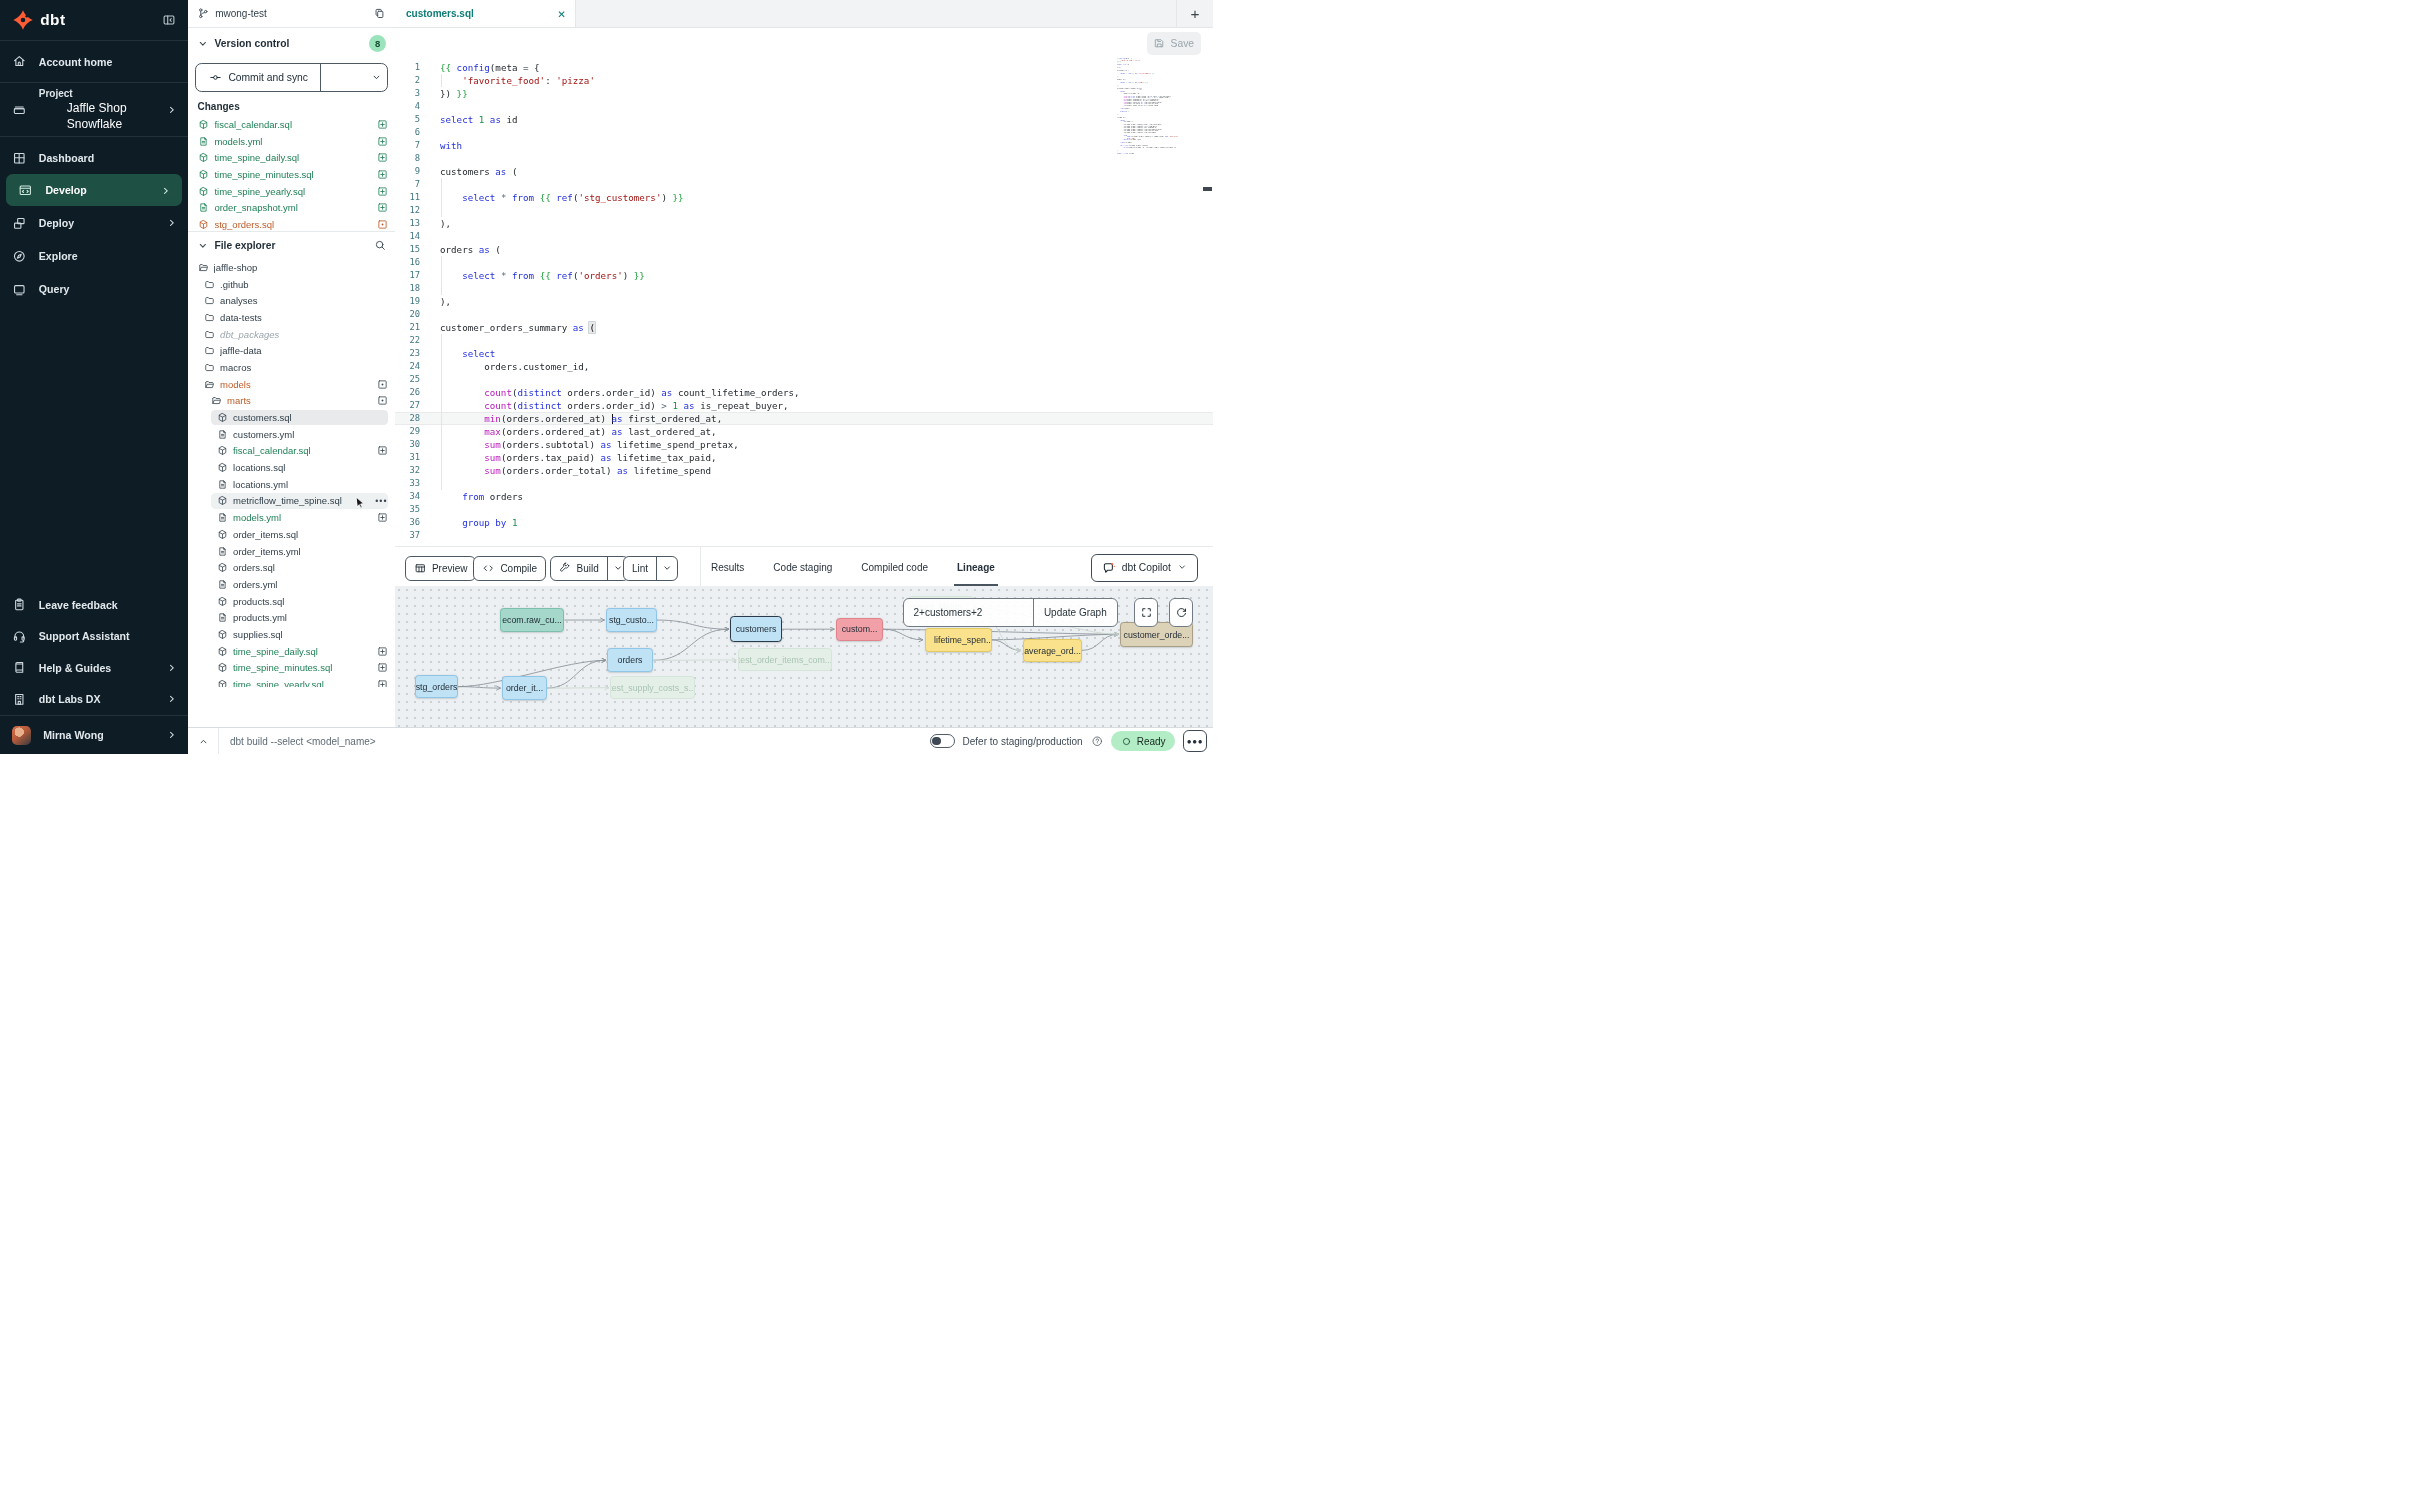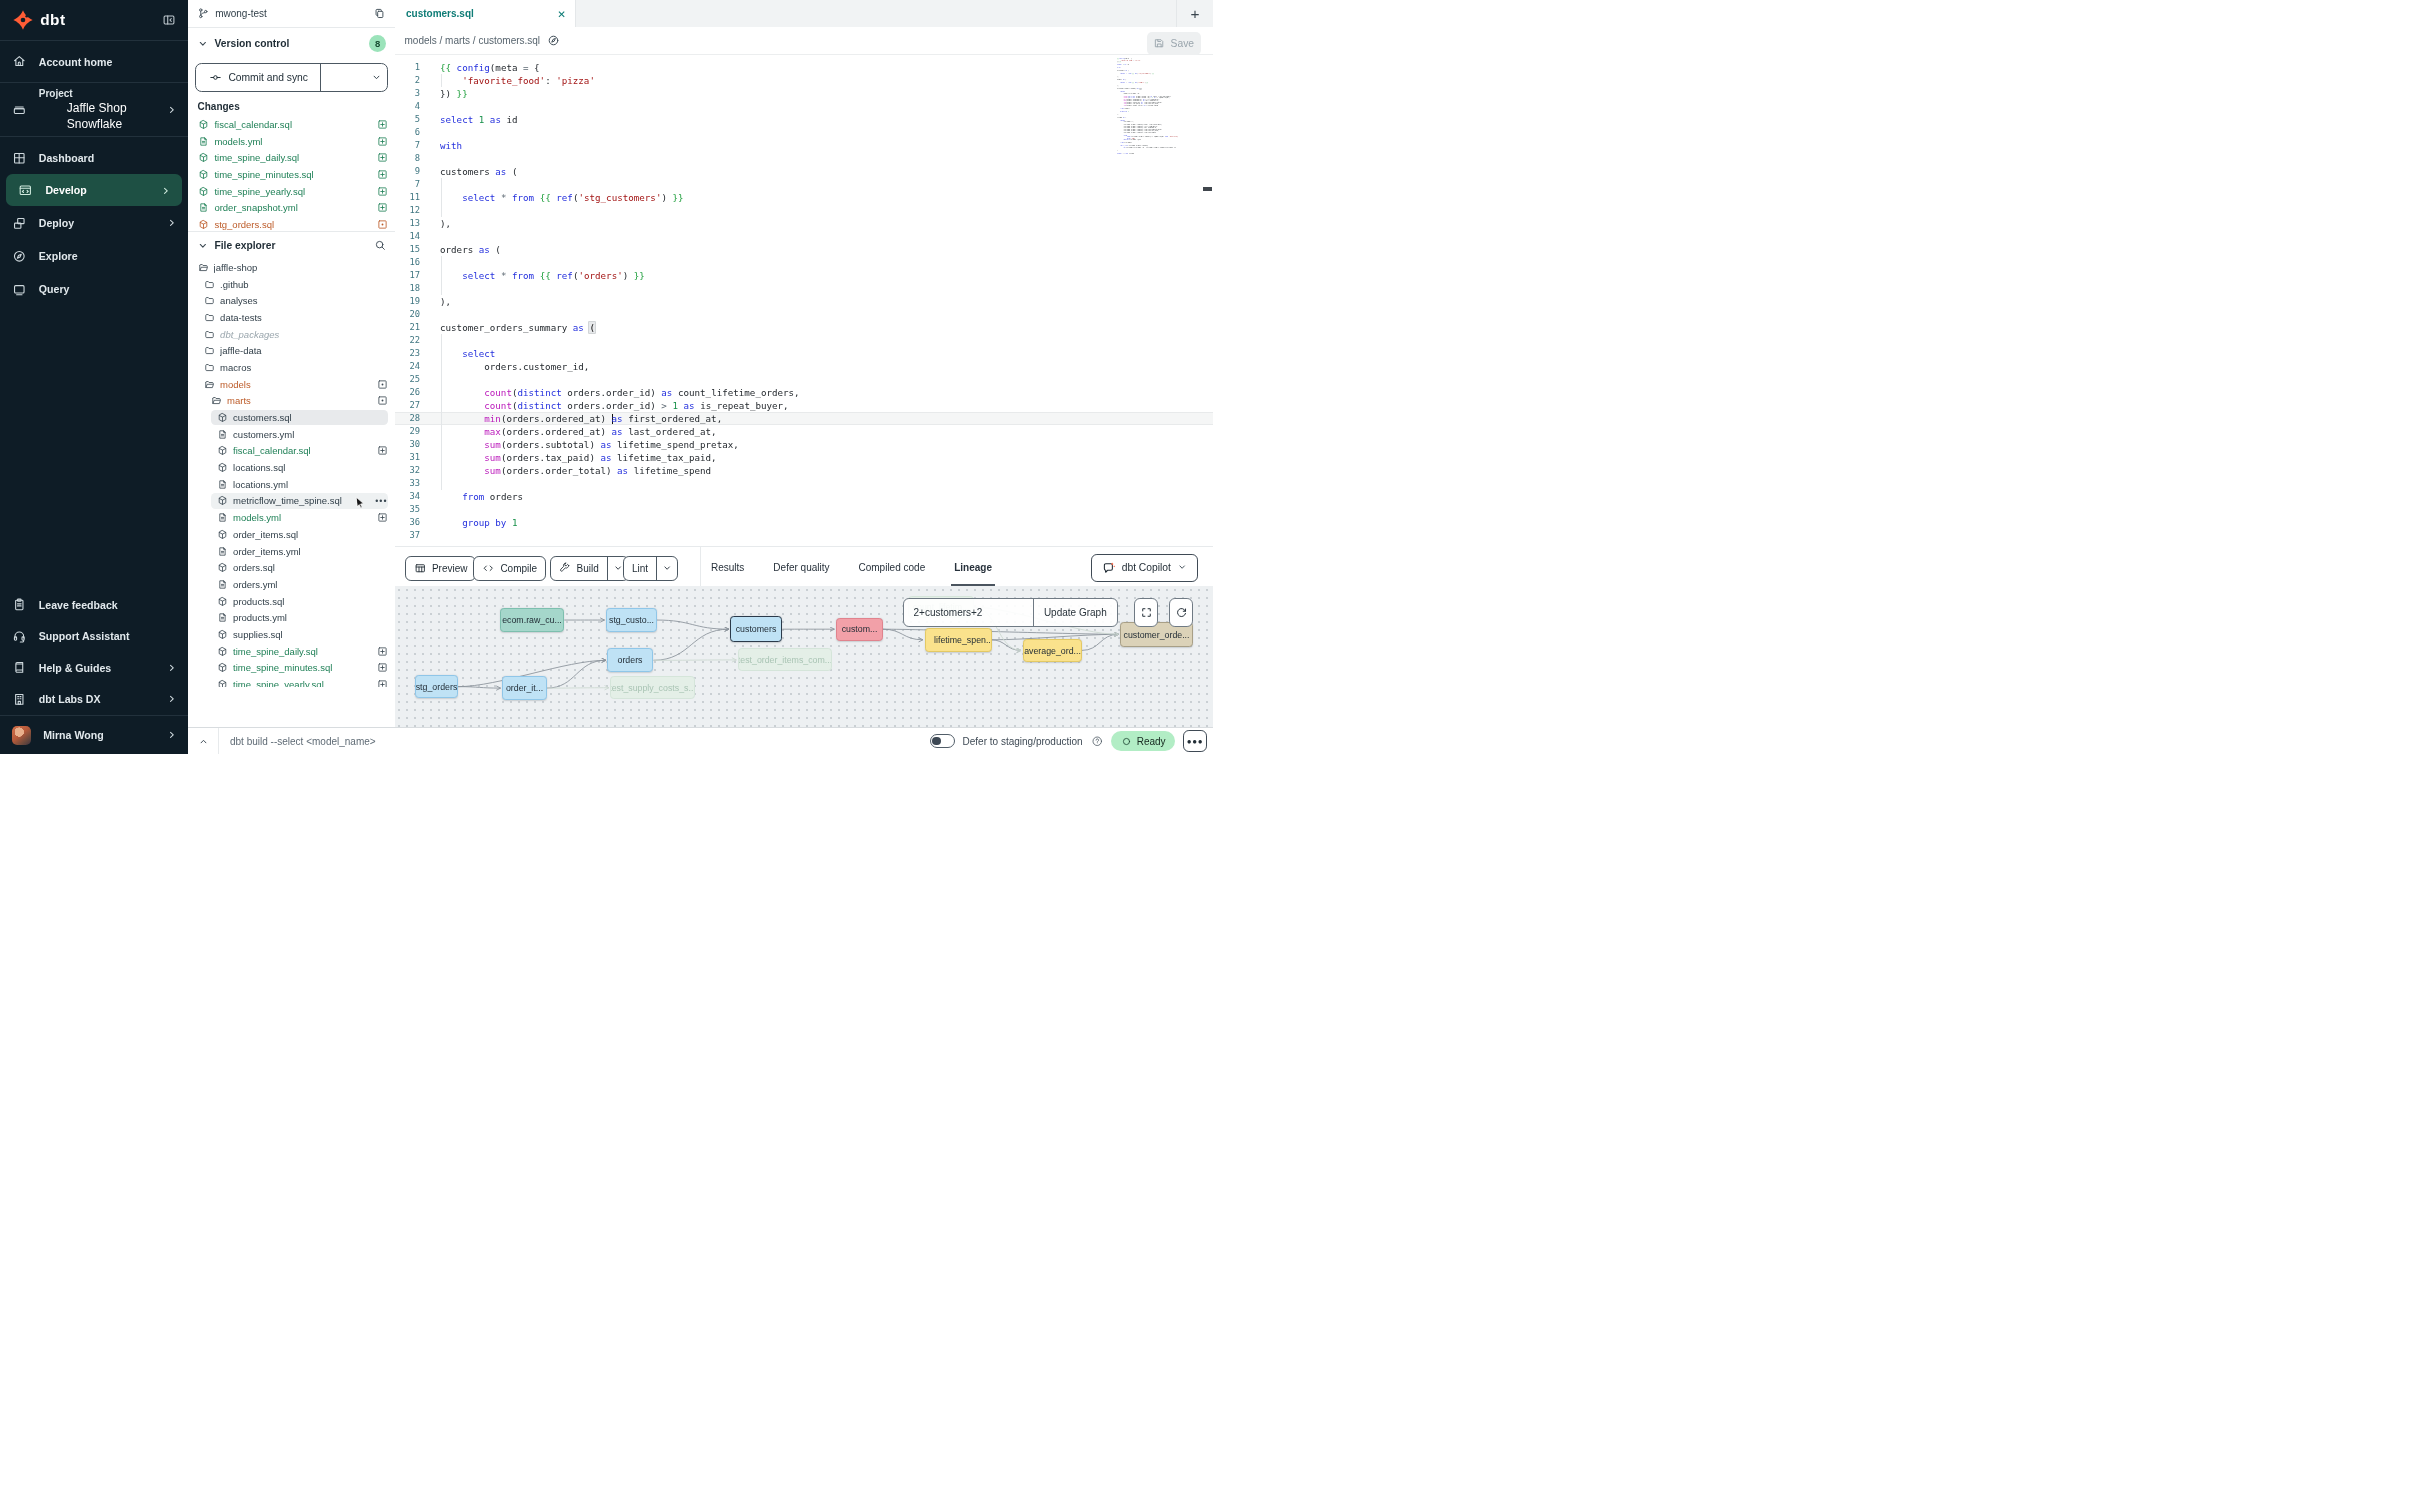--- a/index.html
+++ b/index.html
@@ -697,26 +697,20 @@
   <main id="editor">
     <div id="tabbar">
       <div id="tab-active">
         <span class="t">customers.sql</span>
         <span id="tab-close">✕</span>
       </div>
       <div id="tab-plus">
           <span>+</span>
         </div>
     </div>
-    <div id="crumbs">
-      <span id="crumb-text">models / marts / customers.sql</span>
-      <svg class="ic" id="crumb-compass" width="13" height="13" viewBox="0 0 18 18">
-          <use href="#i-compass"></use>
-        </svg>
-    </div>
     <div id="save-btn">
       <svg class="ic" width="12.5" height="12.5" viewBox="0 0 17 17">
           <use href="#i-floppy"></use>
         </svg>
       <span>Save</span>
     </div>
     <div id="code">
       <div id="code-lines">
           <div class="ln"><span class="num">1</span><span class="txt"><span class="tk-j">{{ </span><span class="tk-k">config</span><span class="tk-d">(meta </span><span class="tk-o">=</span><span class="tk-d"> {</span></span></div>
           <div class="ln"><span class="num">2</span><span class="txt"><span class="guide"></span><span class="tk-d">    </span><span class="tk-s">'favorite_food'</span><span class="tk-d">: </span><span class="tk-s">'pizza'</span></span></div>
@@ -861,21 +855,21 @@
           </span>
         <span class="dd">
             <svg class="ic" width="10.3" height="10.3" viewBox="0 0 14 14">
               <use href="#i-chevd"></use>
             </svg>
           </span>
       </div>
       <div id="ab-divider"></div>
       <div id="ptabs">
           <span class="ptab">Results</span>
-          <span class="ptab">Defer quality</span>
+          <span class="ptab">Code staging</span>
           <span class="ptab">Compiled code</span>
           <span class="ptab on">Lineage</span>
         </div>
       <div id="copilot-btn">
         <svg class="ic" width="14" height="14" viewBox="0 0 19 19">
             <use href="#i-bubble"></use>
           </svg>
         <span>dbt Copilot</span>
         <svg class="ic" width="10.3" height="10.3" style="color:#3b4852" viewBox="0 0 14 14">
             <use href="#i-chevd"></use>

